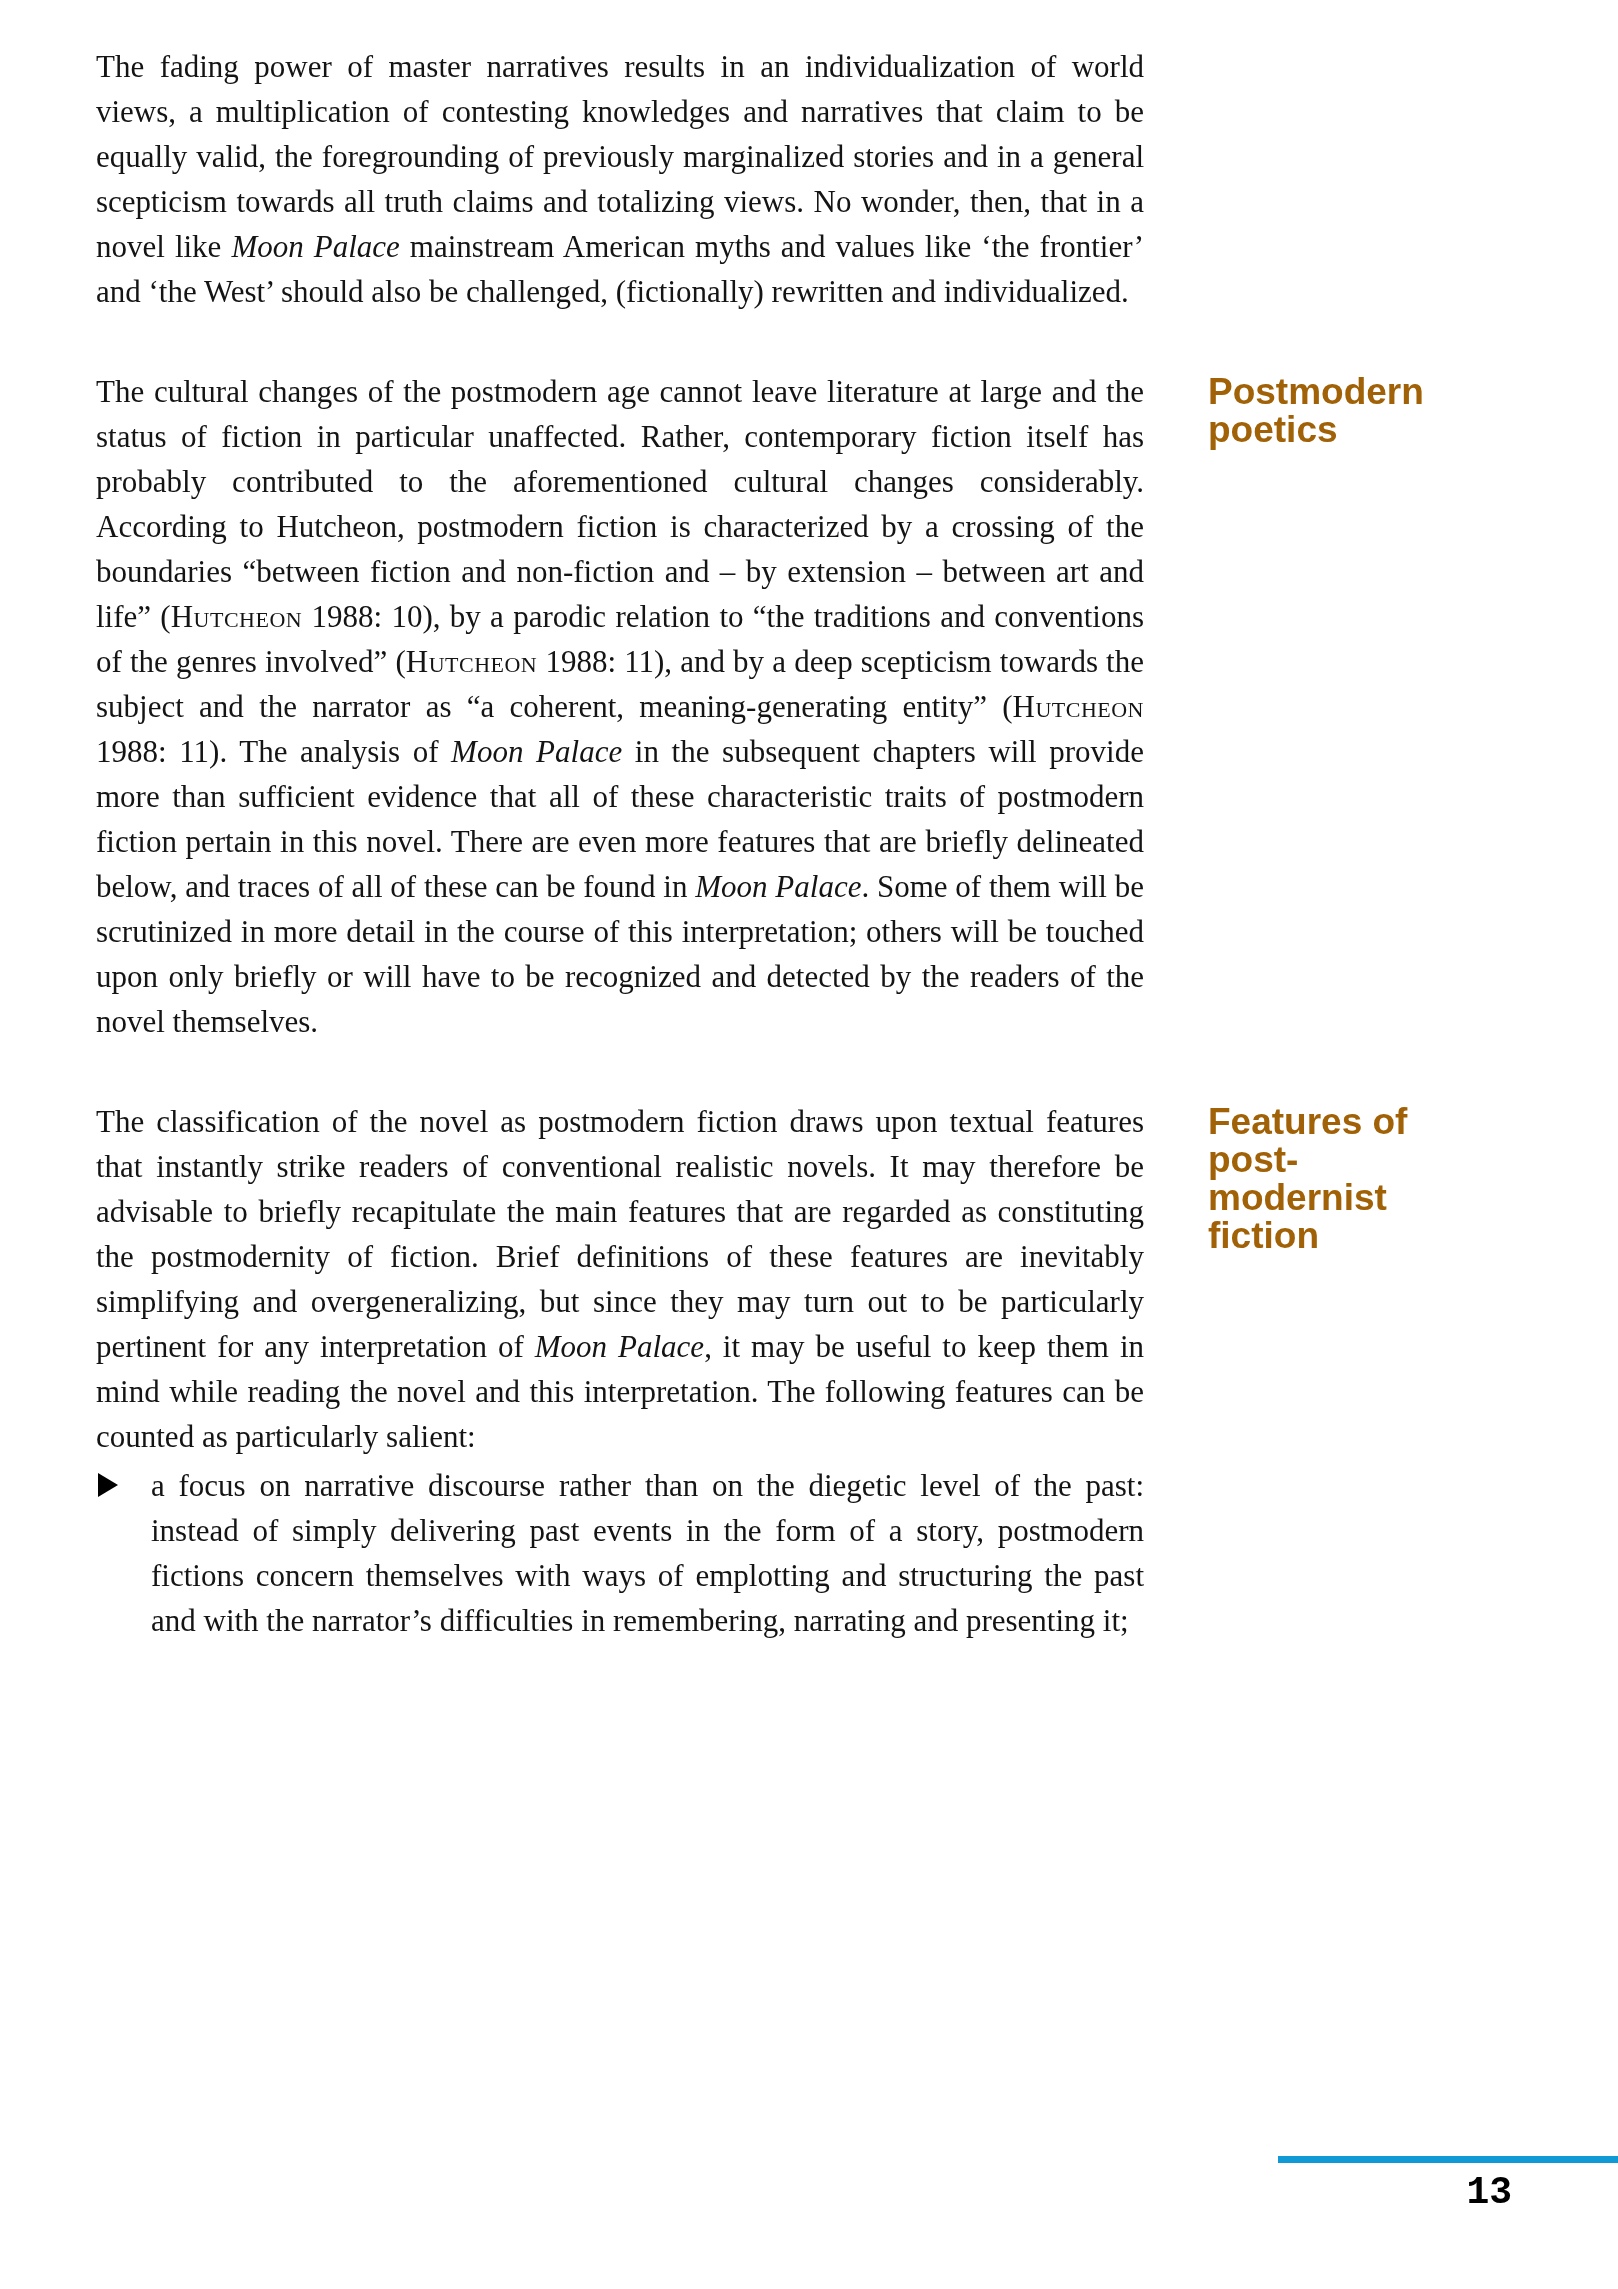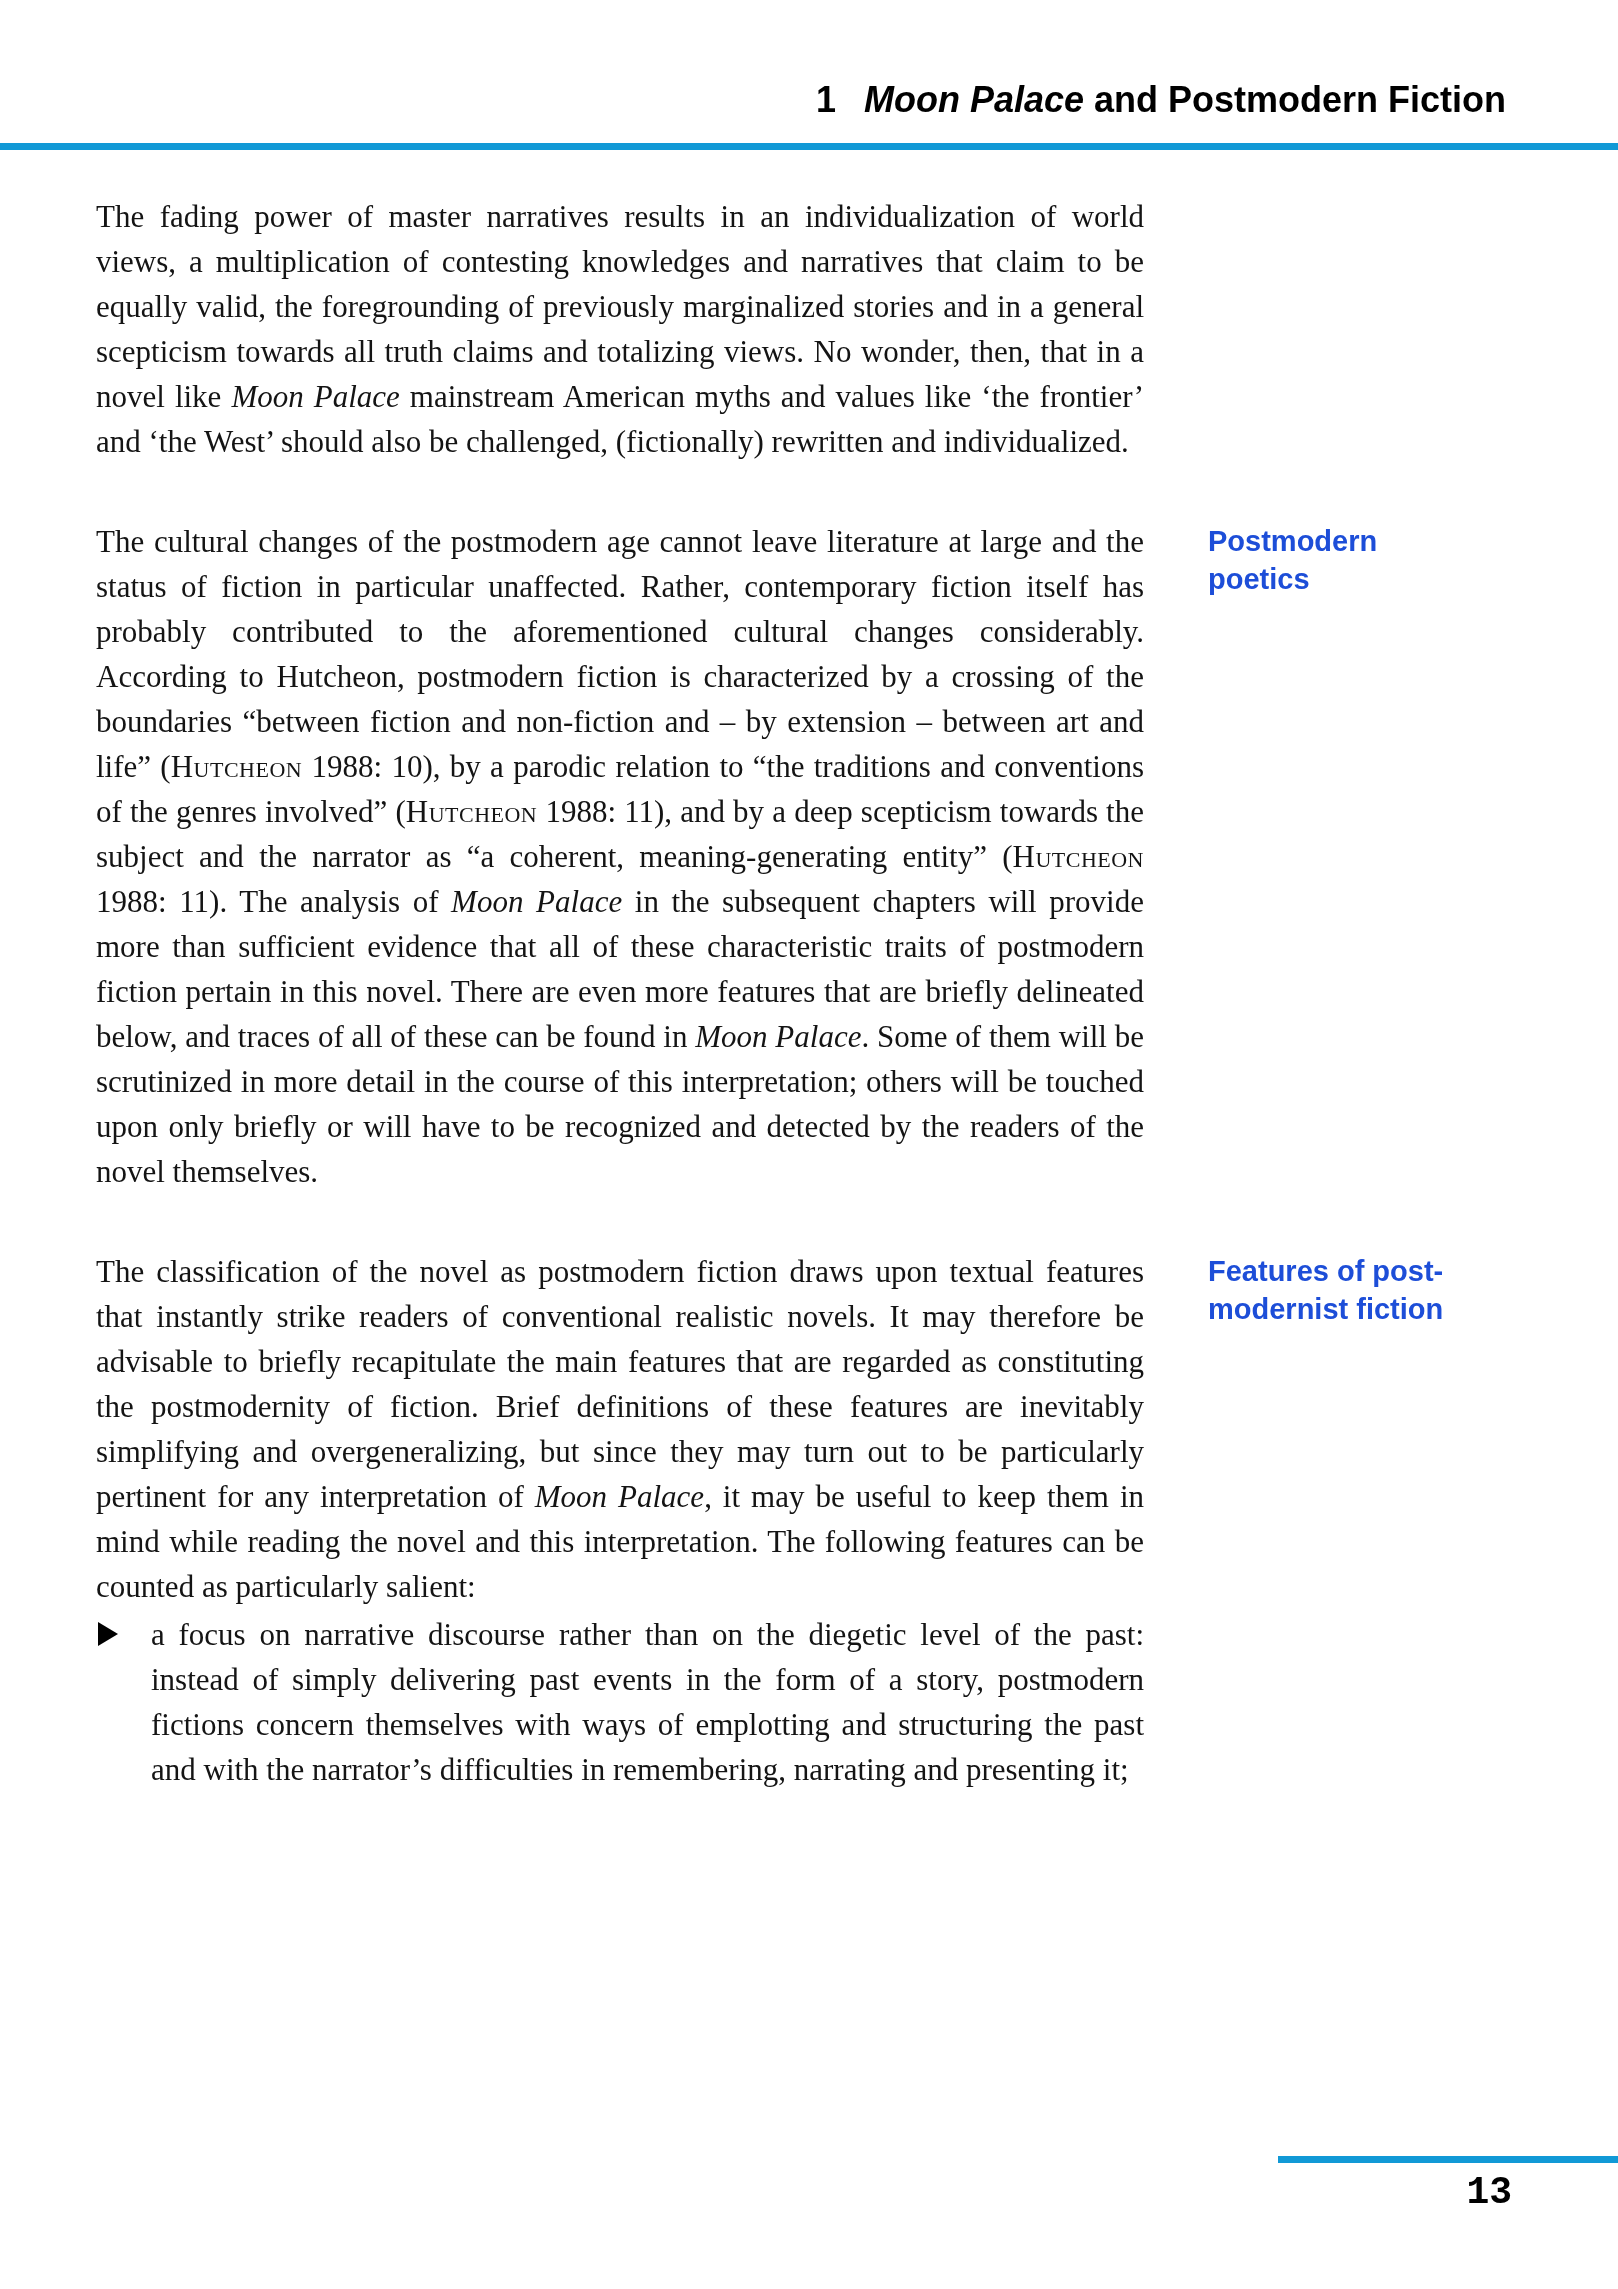--- a/index.html
+++ b/index.html
@@ -59,23 +59,23 @@
     border-bottom:12px solid transparent;
     border-left:20px solid #000;
   }
   .note{
     position:absolute;
     left:1112px;
     top:3.7px;
     width:258px;
     font-family:"Liberation Sans", sans-serif;
     font-weight:bold;
-    font-size:29px;
+    font-size:37px;
     line-height:38px;
-    color:#1d4ed8;
+    color:#a16207;
   }
   
   .footer-rule{
     position:absolute;
     left:1278px;
     top:2156px;
     width:341px;
     height:6.5px;
   }
   .page-number{
@@ -88,26 +88,20 @@
     font-weight:bold;
     font-size:38px;
     color:#000;
   }
 </style>
 </head>
 <body>
 
 <div class="page">
 
-  <header>
-    <div class="chapter-heading">
-      <span class="num">1</span><span class="italic">Moon Palace</span><span> and Postmodern Fiction</span>
-    </div>
-    <div class="rule top-rule"></div>
-  </header>
 
   <section class="body-text">
       <div class="row">
         <p class="para"><span>The fading power of master narratives results in an individualization of world views, a multiplication of contesting knowledges and narratives that claim to be equally valid, the foregrounding of previously marginalized stories and in a general scepticism towards all truth claims and totalizing views. No wonder, then, that in a novel like </span><span class="italic">Moon Palace</span><span> mainstream American myths and values like ‘the frontier’ and ‘the West’ should also be challenged, (fictionally) rewritten and individualized.</span></p>
       </div>
       <div class="row">
         <p class="para"><span>The cultural changes of the postmodern age cannot leave literature at large and the status of fiction in particular unaffected. Rather, contemporary fiction itself has probably contributed to the aforementioned cultural changes considerably. According to Hutcheon, postmodern fiction is characterized by a crossing of the boundaries “between fiction and non-fiction and – by extension – between art and life” (</span><span class="smallcaps">Hutcheon</span><span> 1988: 10), by a parodic relation to “the traditions and conventions of the genres involved” (</span><span class="smallcaps">Hutcheon</span><span> 1988: 11), and by a deep scepticism towards the subject and the narrator as “a coherent, meaning-generating entity” (</span><span class="smallcaps">Hutcheon</span><span> 1988: 11). The analysis of </span><span class="italic">Moon Palace</span><span> in the subsequent chapters will provide more than sufficient evidence that all of these characteristic traits of postmodern fiction pertain in this novel. There are even more features that are briefly delineated below, and traces of all of these can be found in </span><span class="italic">Moon Palace</span><span>. Some of them will be scrutinized in more detail in the course of this interpretation; others will be touched upon only briefly or will have to be recognized and detected by the readers of the novel themselves.</span></p>
         <aside class="note">Postmodern poetics</aside>
       </div>
       <div class="row">

